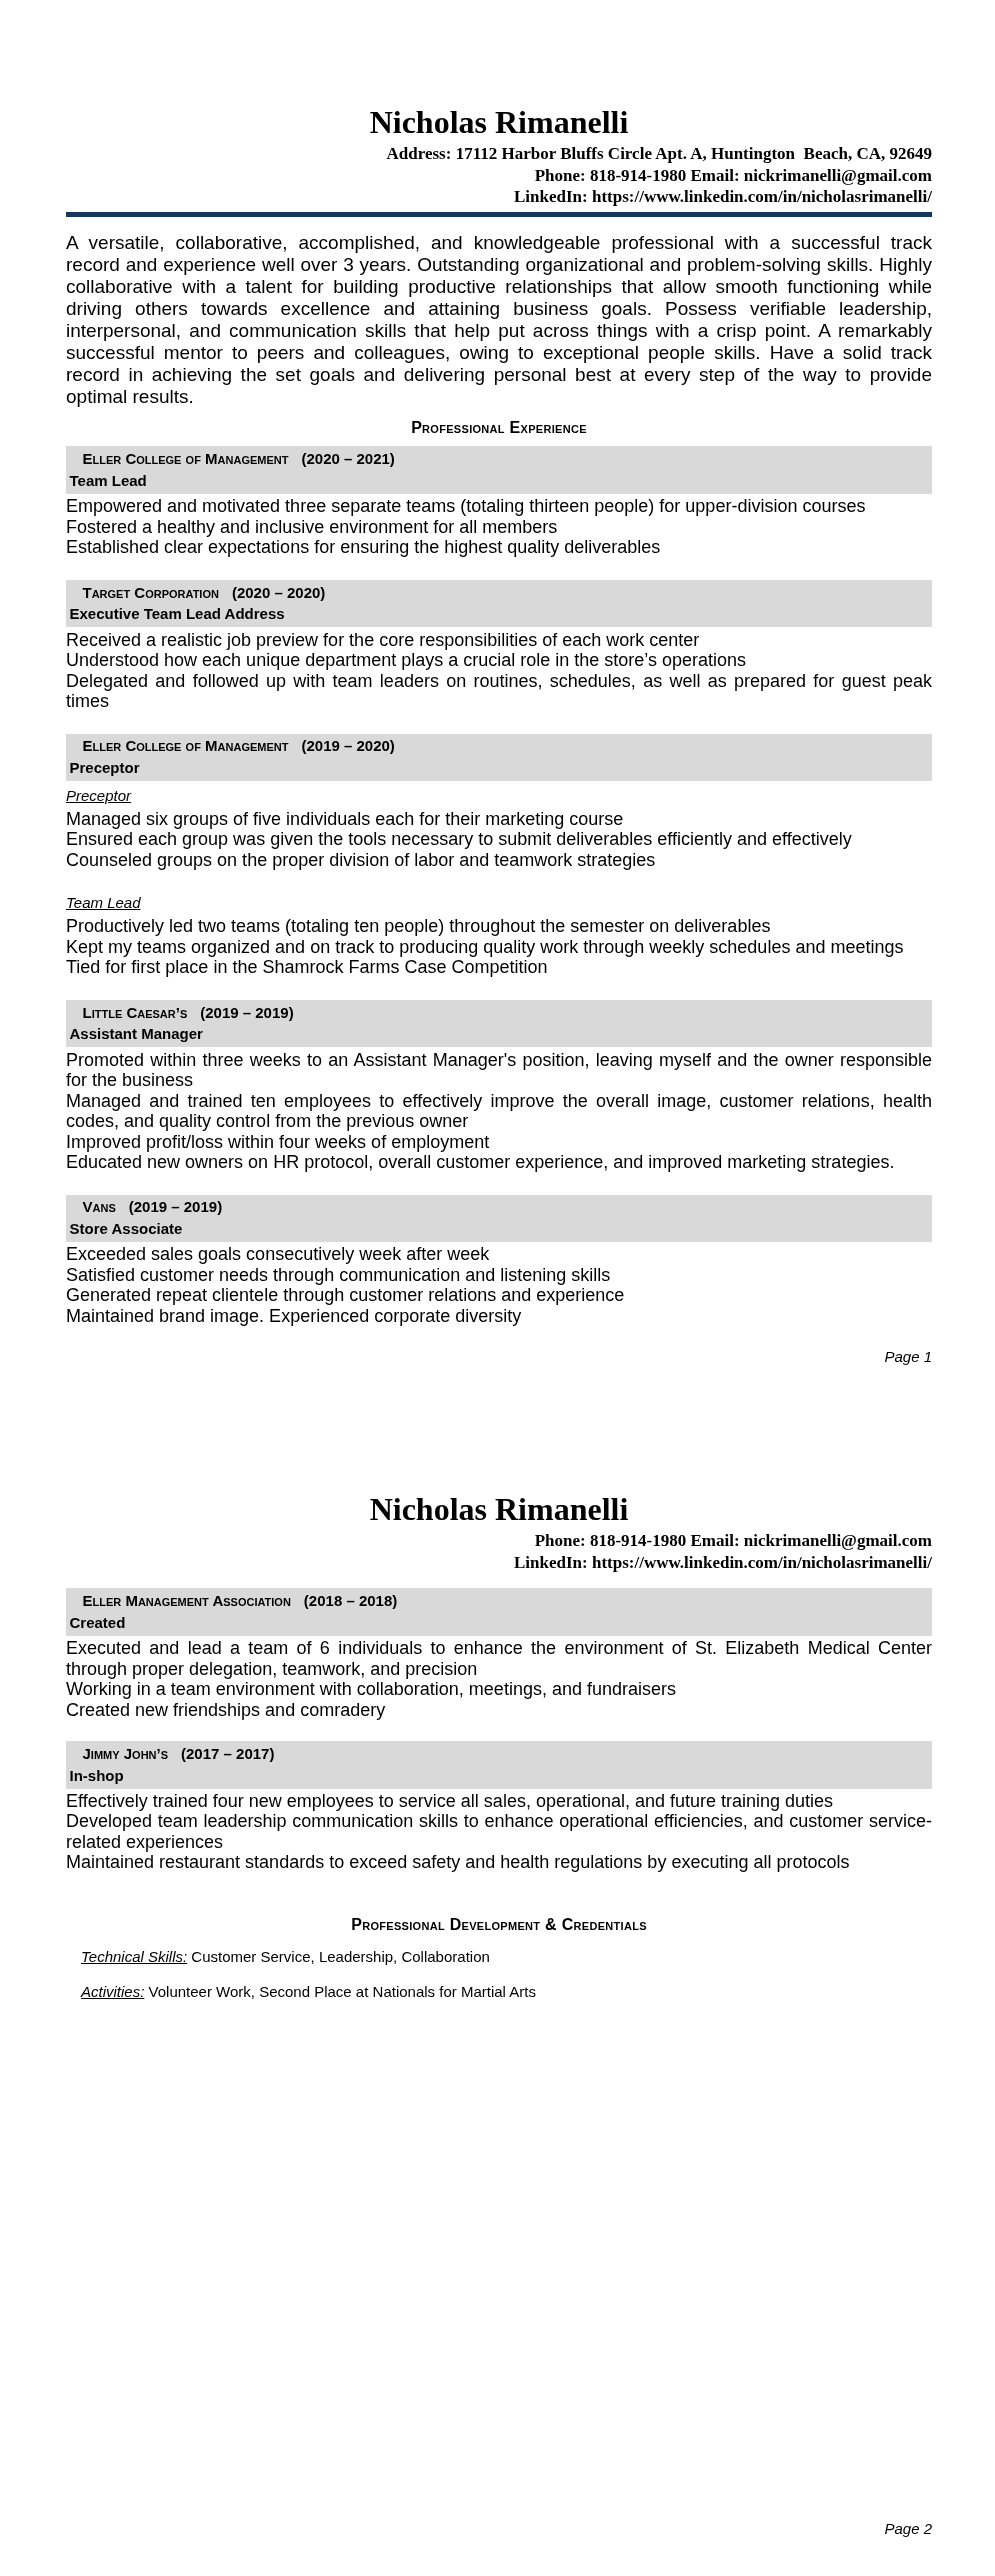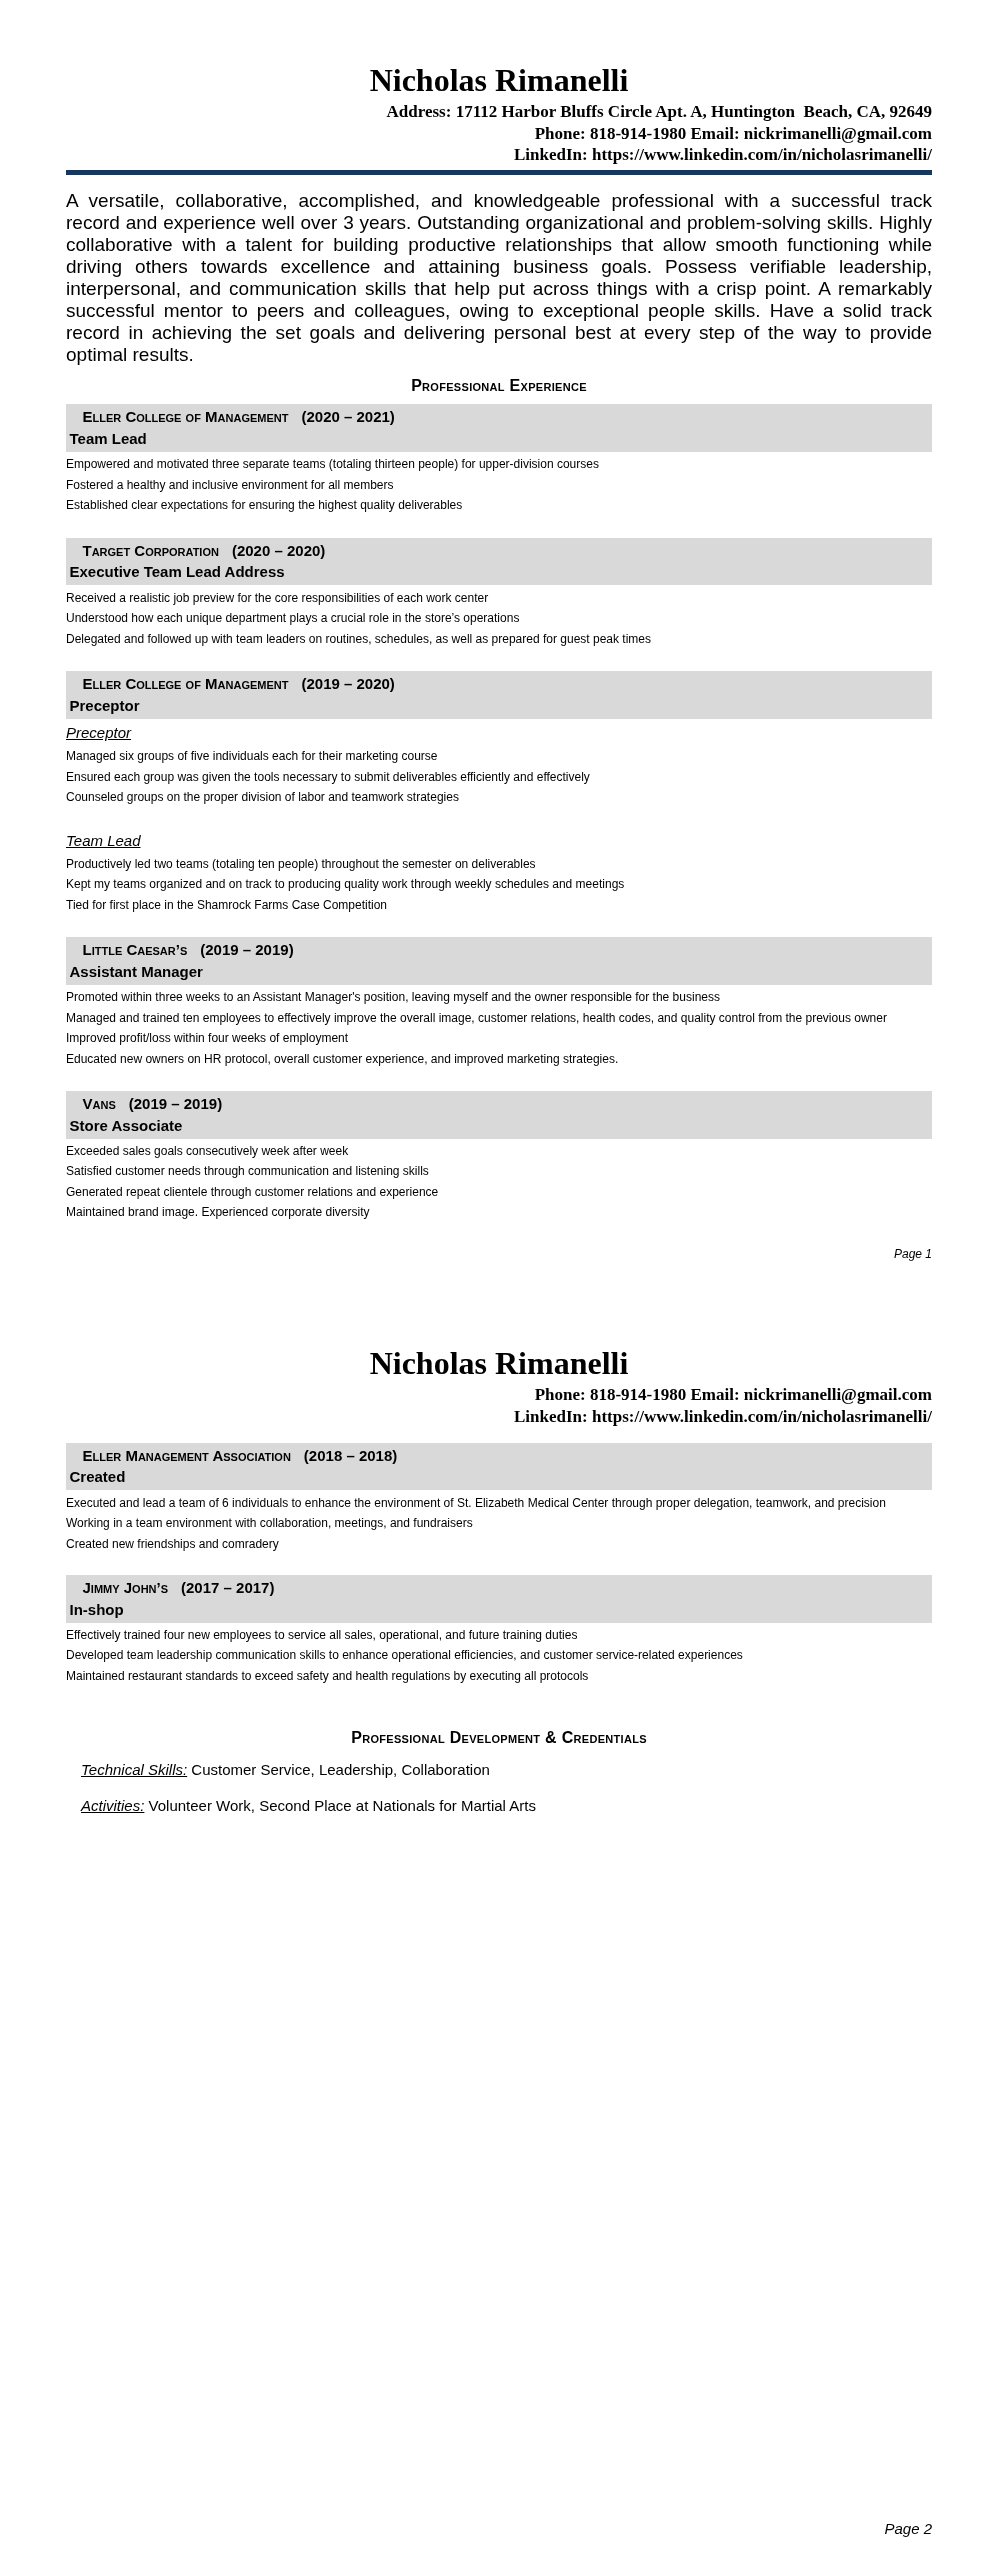--- a/index.html
+++ b/index.html
@@ -20,20 +20,21 @@
     width: 866px;
   }
   
   .doc-name {
     font-family: "Liberation Serif", serif;
     font-weight: 700;
     font-size: 32px;
     line-height: 42px;
     text-align: center;
     padding-top: 59px;
+    margin-top: 42px;
   }
   .doc-name.second { padding-top: 78px; }
   .contact-line {
     font-family: "Liberation Serif", serif;
     font-weight: 700;
     font-size: 17px;
     line-height: 21.7px;
     text-align: right;
     white-space: pre-wrap;
   }
@@ -71,35 +72,35 @@
     font-variant: small-caps;
     font-weight: 700;
     margin-right: 13px;
     padding-left: 13px;
   }
   .job-dates { font-weight: 700; }
   .job-role { font-weight: 700; }
   .bullets { margin-top: 2.3px; }
   .bullets p {
     margin: 0;
-    font-size: 12px;
+    font-size: 18px;
     line-height: 20.5px;
     text-align: justify;
   }
   .subhead {
     margin-top: 4.7px;
     font-size: 15px;
     line-height: 20.5px;
     font-style: italic;
     text-decoration: underline;
   }
   .subhead.gap-top { margin-top: 23.4px; }
   .page-footer {
     margin-top: 21px;
-    font-size: 12px;
+    font-size: 15px;
     line-height: 20.5px;
     font-style: italic;
     text-align: right;
   }
   .page-footer-abs {
     position: absolute;
     top: 2519px;
     right: 63px;
     font-size: 15px;
     line-height: 20.5px;

